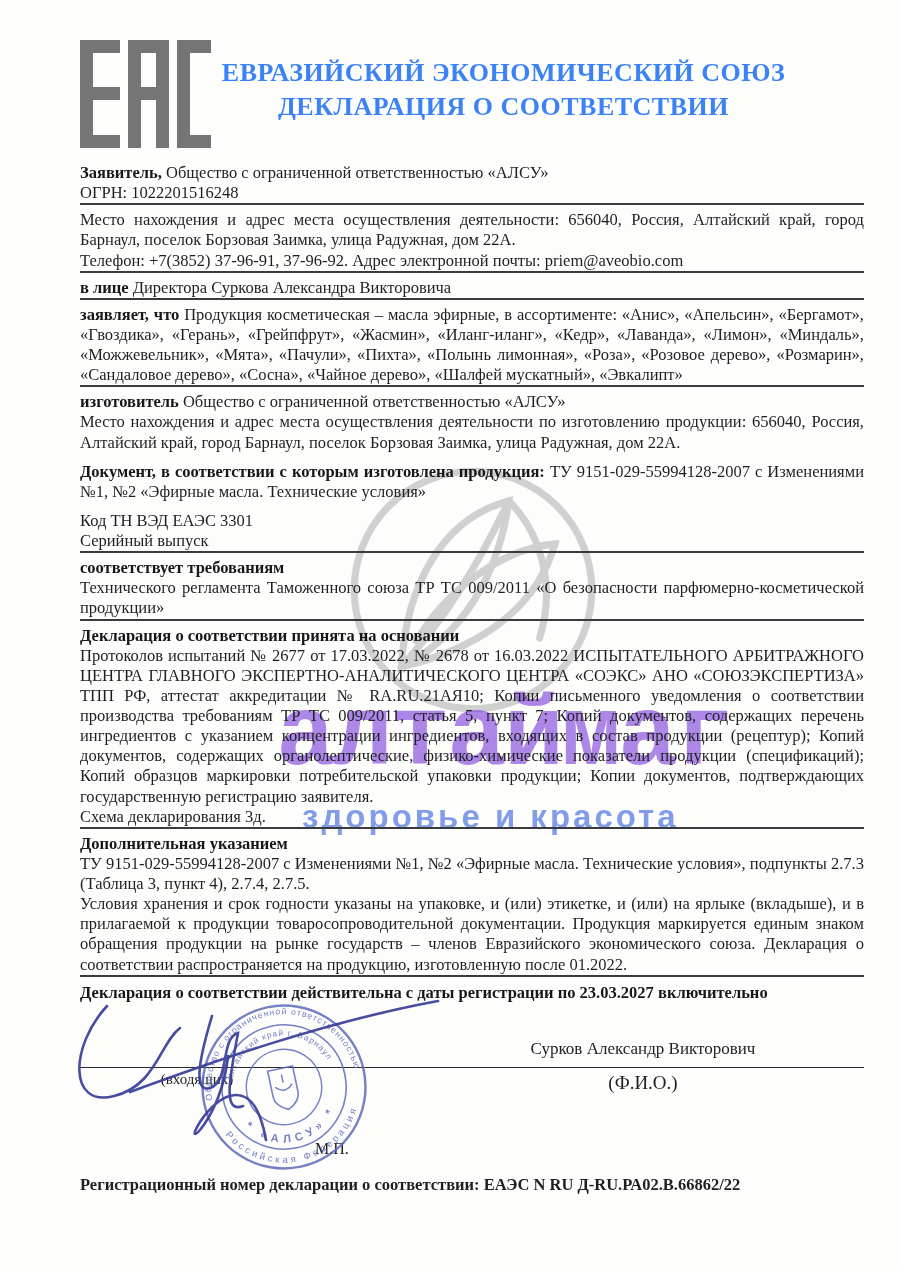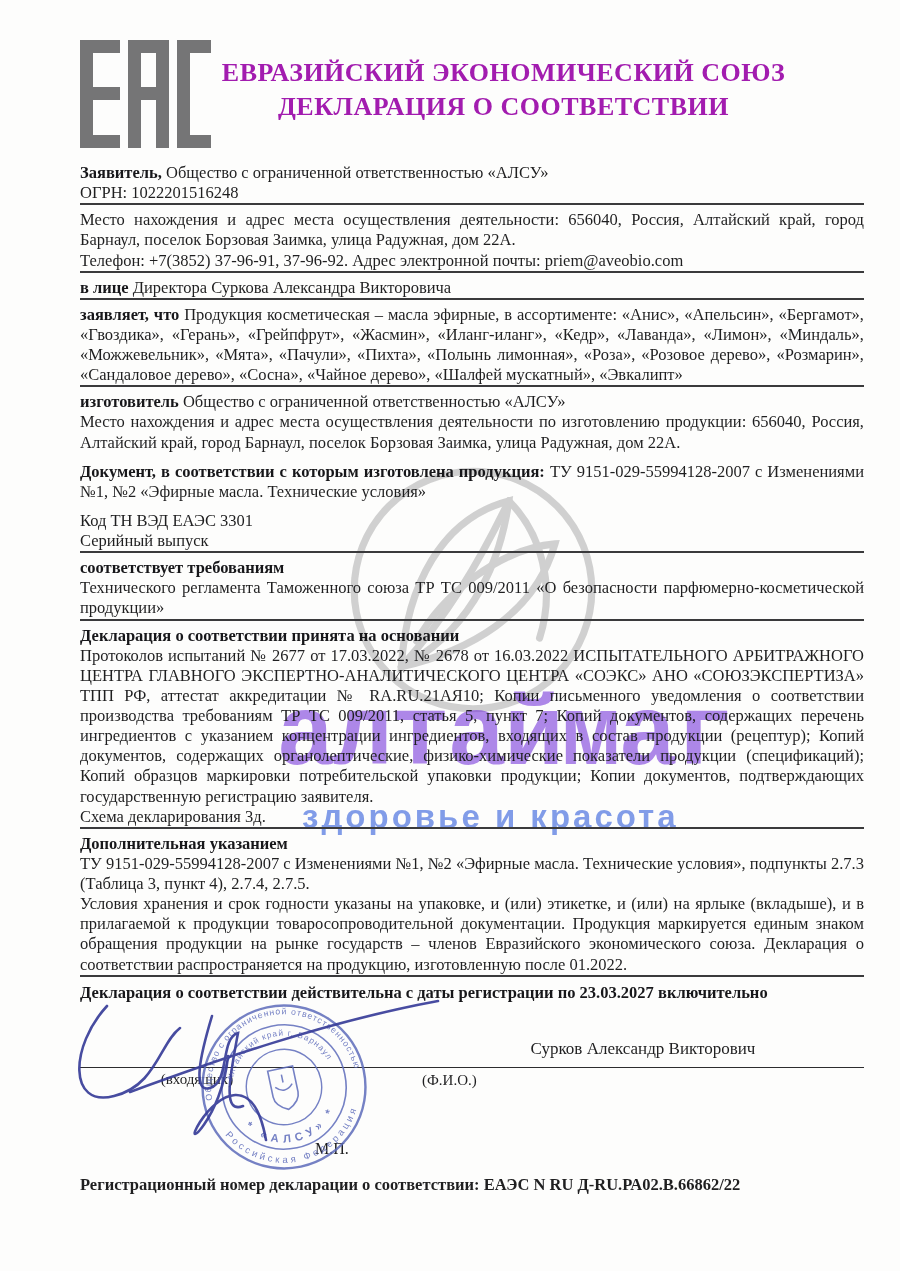--- a/index.html
+++ b/index.html
@@ -28,37 +28,37 @@
     font-weight:bold;font-size:33px;letter-spacing:3px;
     color:#1d4ed8;opacity:.55;line-height:1;
   }
 
   
   .header{position:relative;z-index:2;display:flex;padding:40px 36px 0 78px;}
   .eac-logo{width:135px;height:108px;flex:0 0 auto;}
   .title-block{
     flex:1;padding-right:70px;margin-top:16px;
     text-align:center;font-weight:bold;font-size:26px;
-    letter-spacing:.5px;color:#a21caf;line-height:1.3;font-family:Liberation Serif, serif;
+    letter-spacing:.5px;color:#3b82f6;line-height:1.3;font-family:Liberation Serif, serif;
   }
   .content{position:relative;z-index:2;margin:10px 36px 0 80px;font-size:16.5px;line-height:1.22;}
   section{border-bottom:2px solid #3a3a3c;padding:5px 0 0;}
   section.no-line{border-bottom:none;}
   p{margin:0;text-align:justify;}
   p.gap{margin-top:9px;}
   b{color:#17171a;}
 
   
   .sig-area{position:relative;height:168px;padding-top:6px;border-bottom:none;}
   .sig-line-left{position:absolute;left:0;top:90px;width:345px;border-top:1.6px solid #2c2c2e;}
   .sig-caption{position:absolute;left:52px;top:93px;width:130px;text-align:center;font-size:15px;}
   .mp-label{position:absolute;left:235px;top:122px;font-size:16px;margin-top:40px;}
   .sig-line-right{position:absolute;left:342px;right:0;top:90px;border-top:1.6px solid #2c2c2e;}
   .fio-name{position:absolute;left:342px;right:0;top:62px;text-align:center;font-size:17px;}
-  .fio-caption{position:absolute;left:342px;right:0;top:94px;text-align:left;font-size:15px;}
+  .fio-caption{position:absolute;left:342px;right:0;top:94px;text-align:center;font-size:19px;}
 
   
   .footer{margin-top:24px;font-weight:bold;font-size:16.5px;}
 
   
   .stamp{position:absolute;left:200px;top:1003px;width:168px;height:168px;z-index:3;opacity:.85;}
   .ink{position:absolute;left:62px;top:988px;width:395px;height:172px;z-index:4;}
 </style>
 </head>
 <body>

